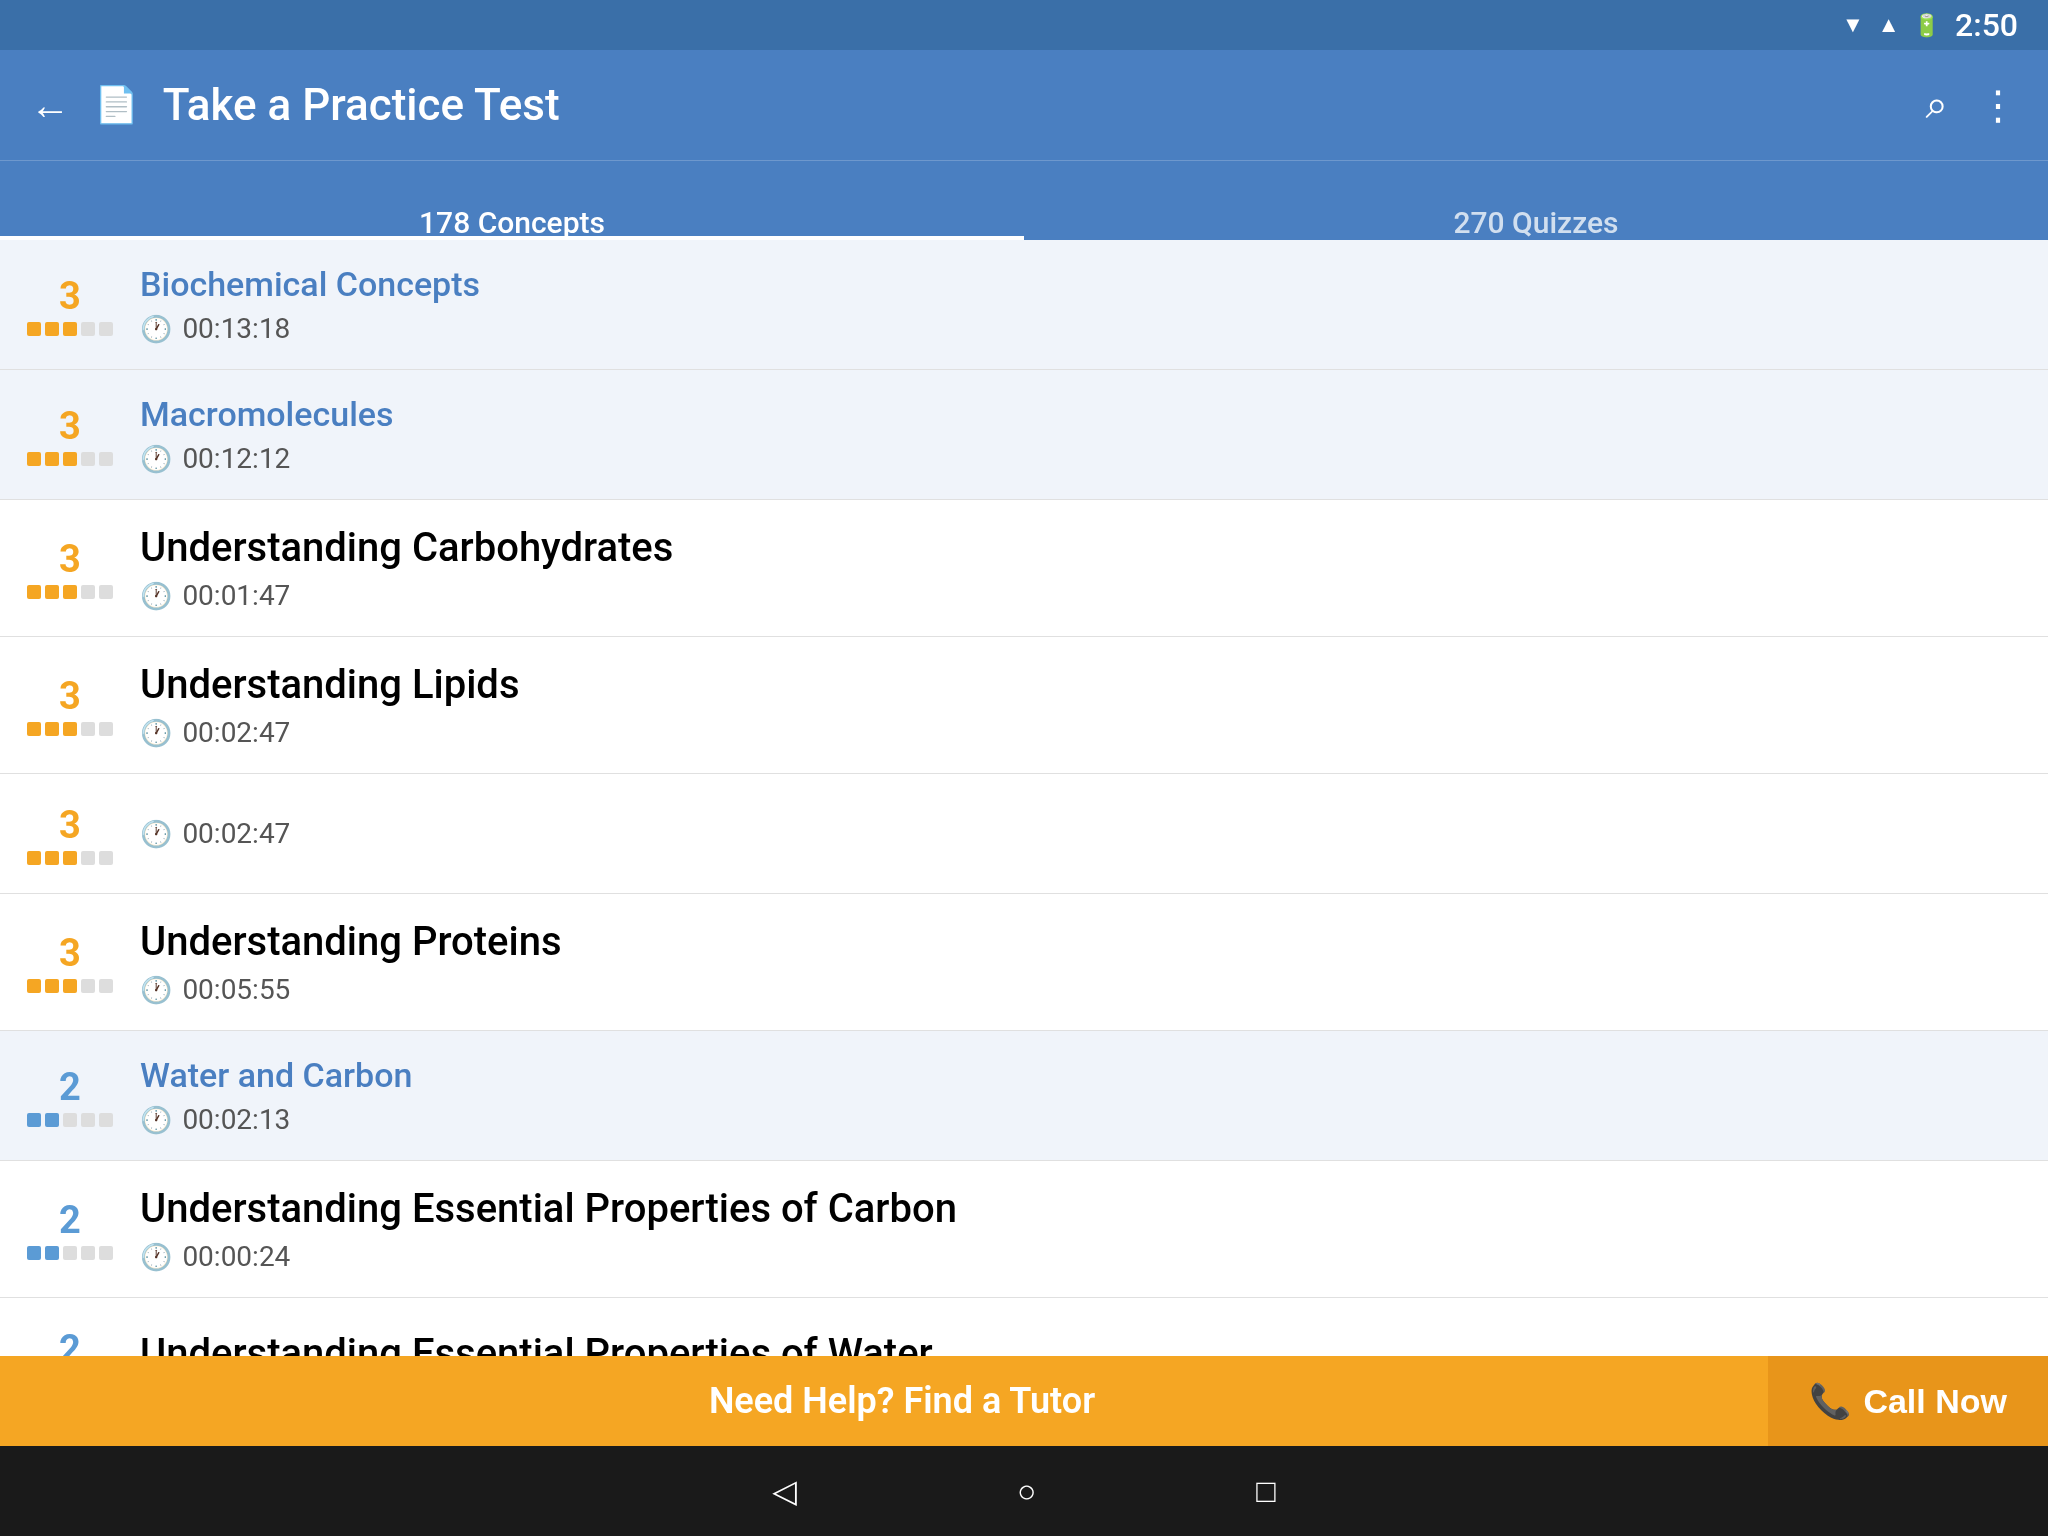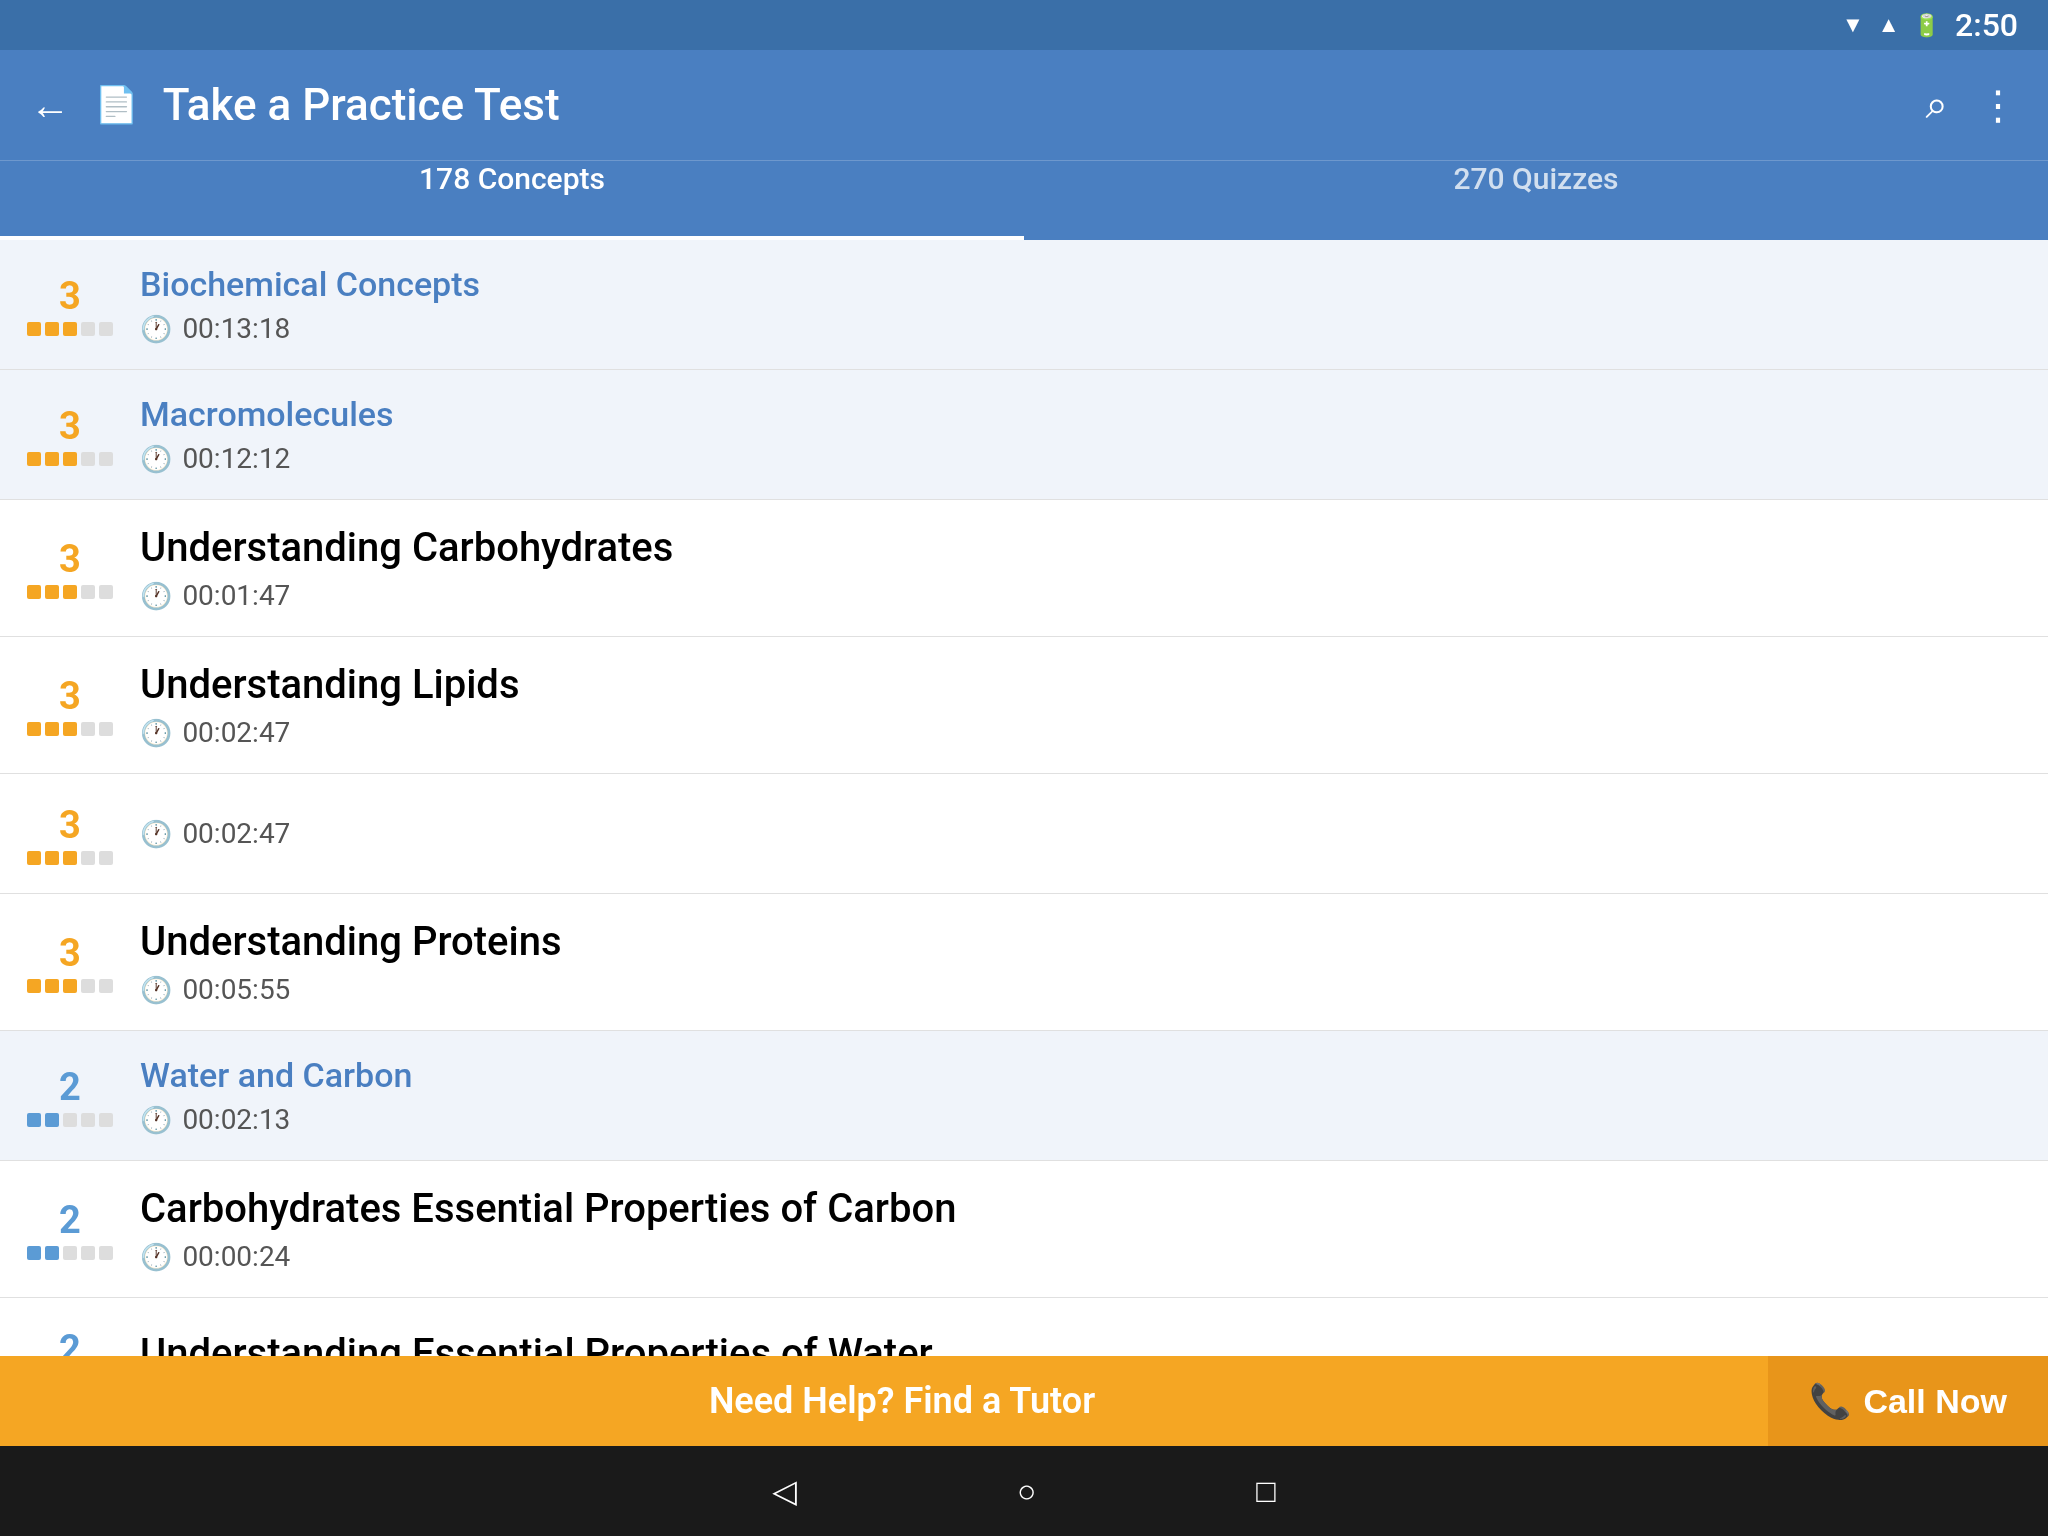--- a/index.html
+++ b/index.html
@@ -38,21 +38,21 @@
     .tab-bar {
       background: #4a7fc1;
       height: 80px;
       display: flex;
       align-items: stretch;
       border-top: 1px solid rgba(255,255,255,0.2);
     }
     .tab {
       flex: 1;
       display: flex;
-      align-items: flex-start;
+      align-items: flex-end;
       justify-content: center;
       color: white;
       font-size: 30px;
       font-weight: 500;
       cursor: pointer;
       position: relative;
       opacity: 0.75;
     }
     .tab.active {
       opacity: 1;
@@ -346,21 +346,21 @@
       <div class="score-badge">
         <span class="score-number blue-light">2</span>
         <div class="score-dots">
           <div class="dot filled-blue"></div>
           <div class="dot filled-blue"></div>
           <div class="dot empty"></div>
           <div class="dot empty"></div>
           <div class="dot empty"></div>
         </div>
       </div>
-      <span class="list-item-title">Carbohydrates Essential Properties of Carbon</span>
+      <span class="list-item-title">Understanding Essential Properties of Carbon</span>
       <div class="list-item-subtitle">
         <span class="clock-icon">🕐</span>
         <span>00:00:24</span>
       </div>
     </div>
     <div class="list-item">
       <div class="score-badge">
         <span class="score-number blue-light">2</span>
         <div class="score-dots">
           <div class="dot filled-blue"></div>

